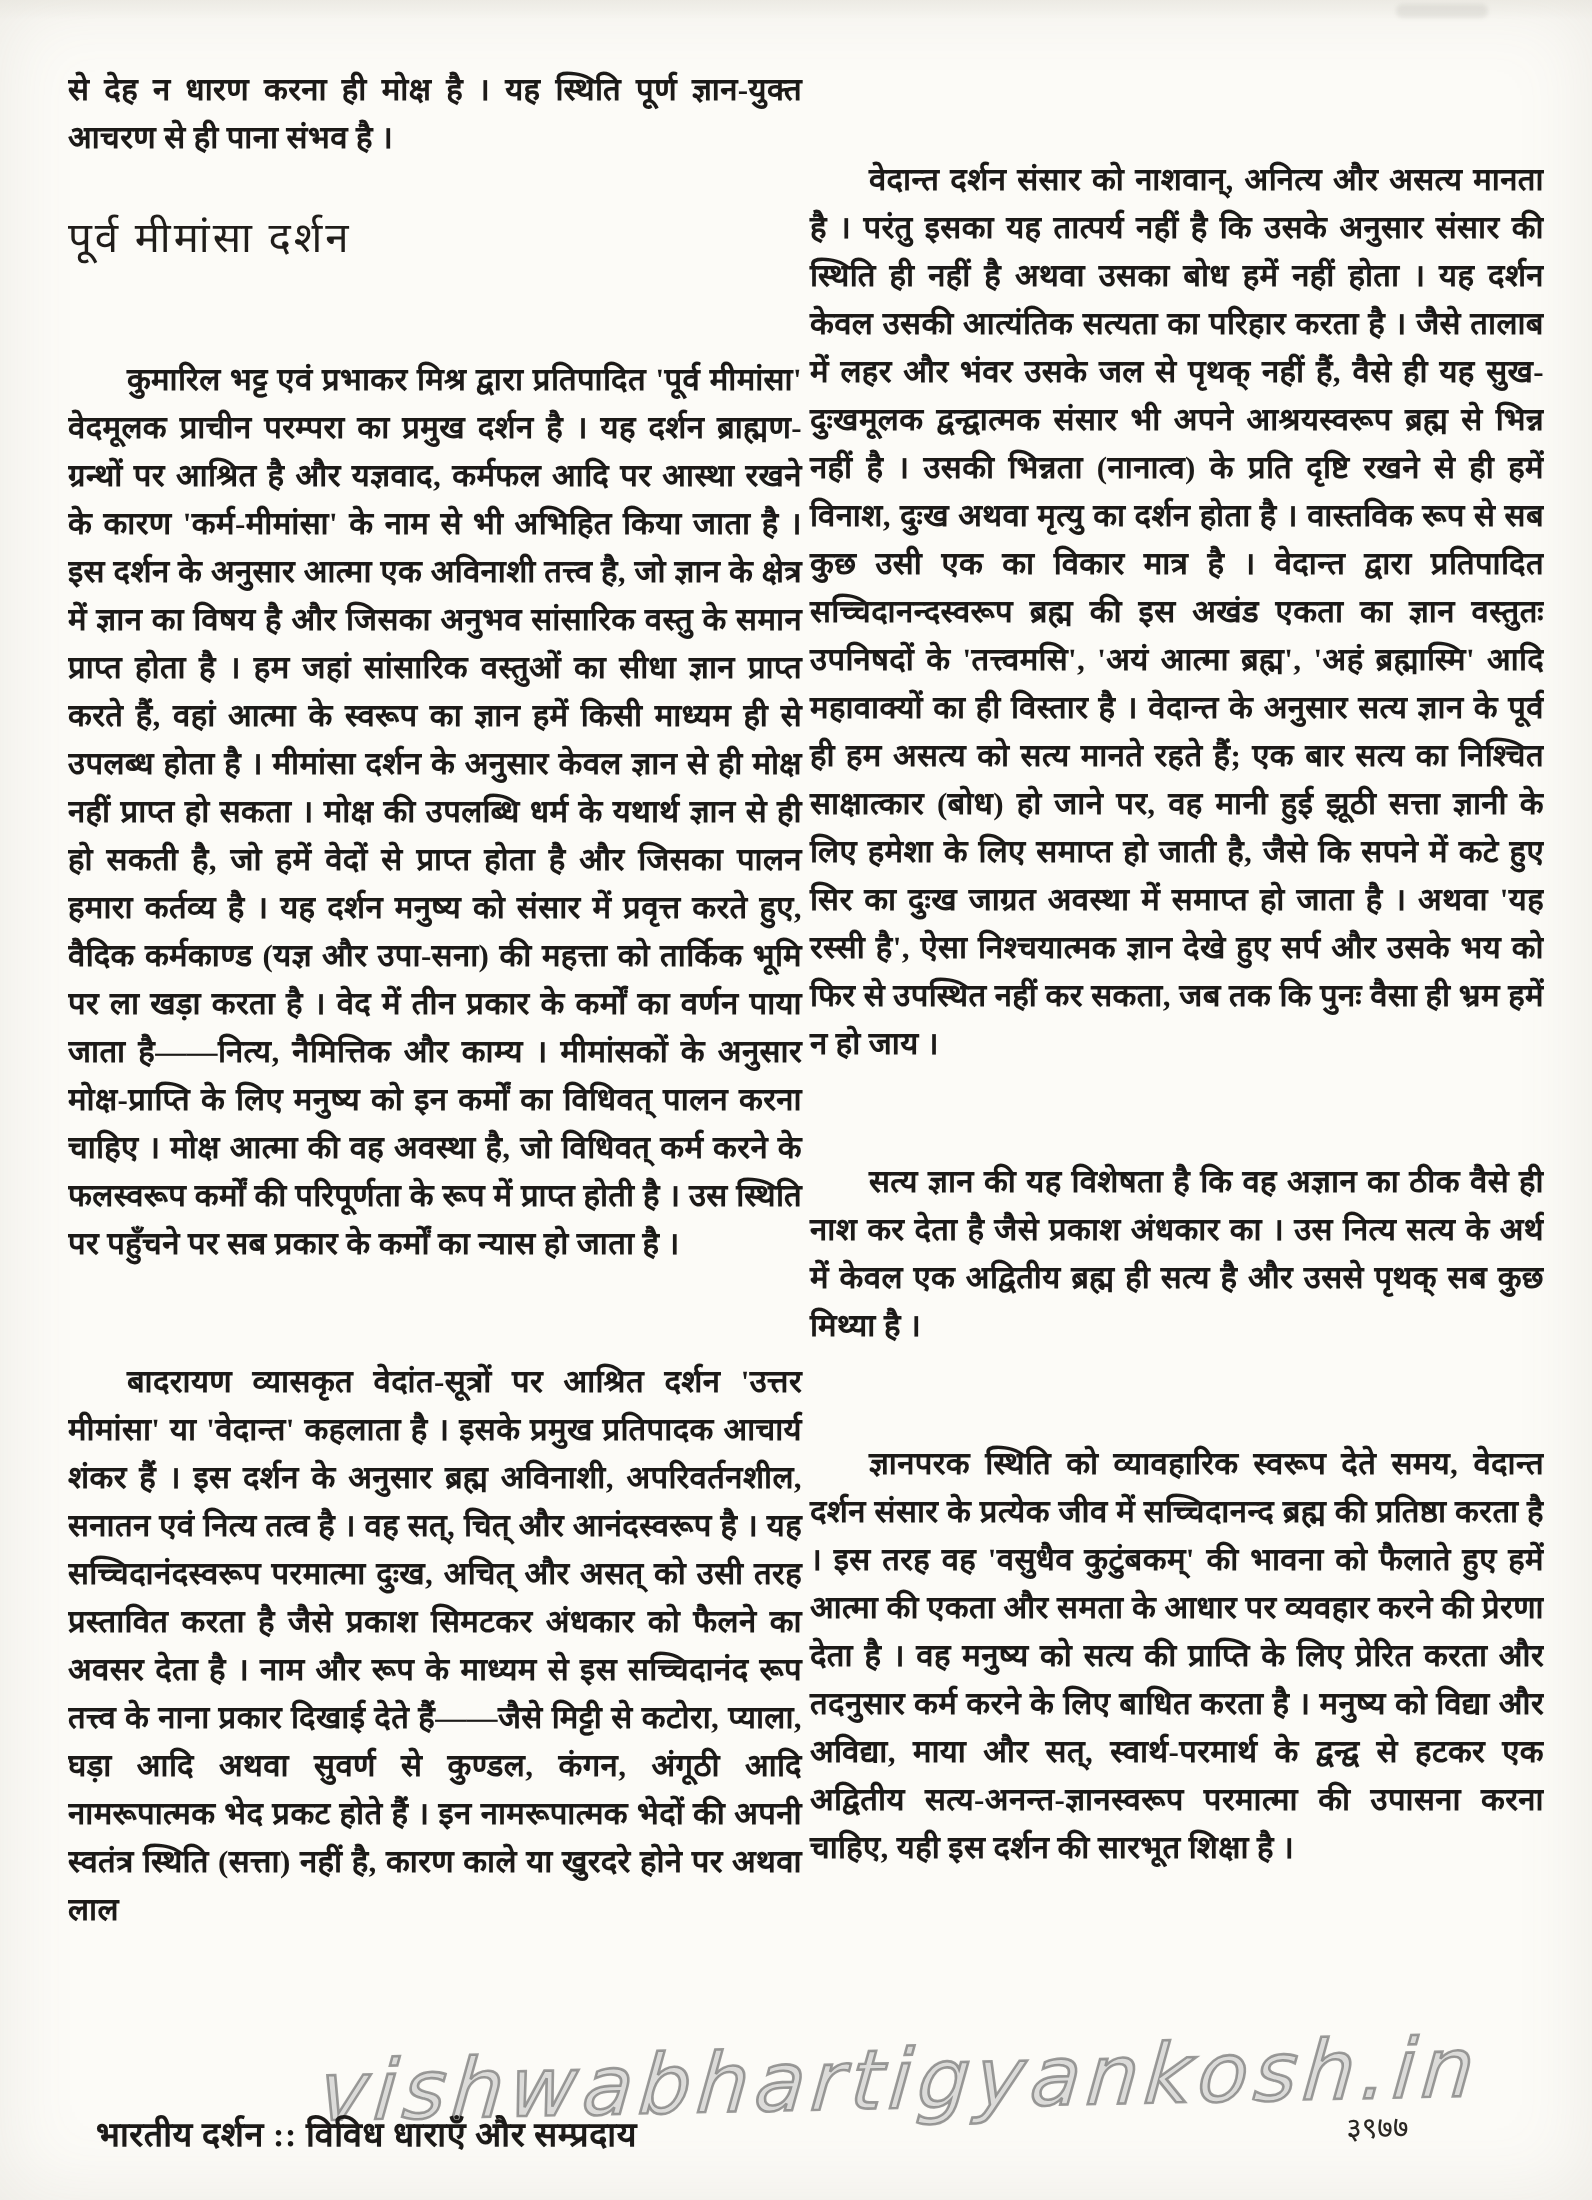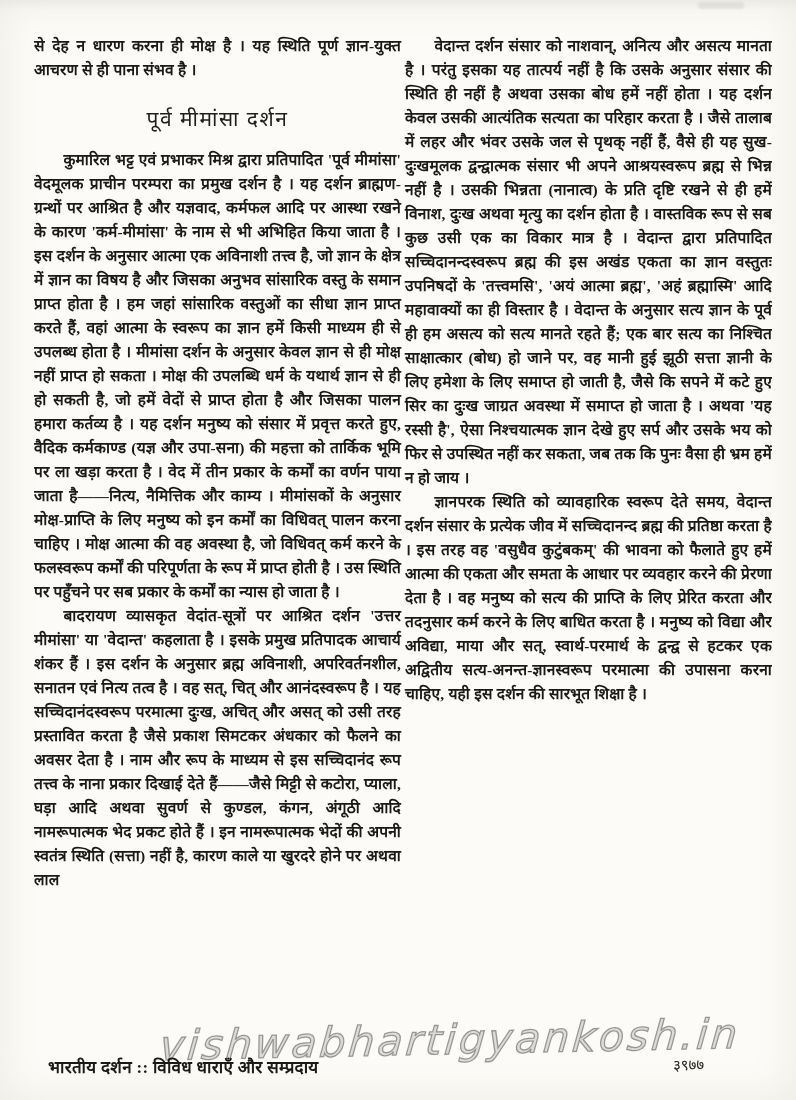--- a/index.html
+++ b/index.html
@@ -36,27 +36,27 @@
     margin: 0;
     font-size: 15.5px;
     line-height: 24px;
     font-weight: 700;
     text-align: justify;
     text-justify: inter-word;
     letter-spacing: 0.2px;
   }
   .body-para.indent {
     text-indent: 1.9em;
+    margin-top: 45px;
   }
   .section-heading {
     margin: 22px 0 14px 0;
     font-size: 21px;
     line-height: 30px;
     font-weight: 500;
-    text-align: center;
     letter-spacing: 1.5px;
     color: #201d1a;
   }
   .col-left .section-heading:first-child { margin-top: 18px; }
   .watermark {
     position: absolute;
     left: 160px;
     bottom: 36px;
     width: 580px;
     font-family: "DejaVu Sans", sans-serif;
@@ -120,20 +120,21 @@
 
   <div class="content">
     <div class="col col-left" id="col-left">
         <p class="body-para">से देह न धारण करना ही मोक्ष है । यह स्थिति पूर्ण ज्ञान-युक्त आचरण से ही पाना संभव है ।</p>
         <h2 class="section-heading">पूर्व मीमांसा दर्शन</h2>
         <p class="body-para indent">कुमारिल भट्ट एवं प्रभाकर मिश्र द्वारा प्रतिपादित 'पूर्व मीमांसा' वेदमूलक प्राचीन परम्परा का प्रमुख दर्शन है । यह दर्शन ब्राह्मण-ग्रन्थों पर आश्रित है और यज्ञवाद, कर्मफल आदि पर आस्था रखने के कारण 'कर्म-मीमांसा' के नाम से भी अभिहित किया जाता है । इस दर्शन के अनुसार आत्मा एक अविनाशी तत्त्व है, जो ज्ञान के क्षेत्र में ज्ञान का विषय है और जिसका अनुभव सांसारिक वस्तु के समान प्राप्त होता है । हम जहां सांसारिक वस्तुओं का सीधा ज्ञान प्राप्त करते हैं, वहां आत्मा के स्वरूप का ज्ञान हमें किसी माध्यम ही से उपलब्ध होता है । मीमांसा दर्शन के अनुसार केवल ज्ञान से ही मोक्ष नहीं प्राप्त हो सकता । मोक्ष की उपलब्धि धर्म के यथार्थ ज्ञान से ही हो सकती है, जो हमें वेदों से प्राप्त होता है और जिसका पालन हमारा कर्तव्य है । यह दर्शन मनुष्य को संसार में प्रवृत्त करते हुए, वैदिक कर्मकाण्ड (यज्ञ और उपा-सना) की महत्ता को तार्किक भूमि पर ला खड़ा करता है । वेद में तीन प्रकार के कर्मों का वर्णन पाया जाता है——नित्य, नैमित्तिक और काम्य । मीमांसकों के अनुसार मोक्ष-प्राप्ति के लिए मनुष्य को इन कर्मों का विधिवत् पालन करना चाहिए । मोक्ष आत्मा की वह अवस्था है, जो विधिवत् कर्म करने के फलस्वरूप कर्मों की परिपूर्णता के रूप में प्राप्त होती है । उस स्थिति पर पहुँचने पर सब प्रकार के कर्मों का न्यास हो जाता है ।</p>
         <p class="body-para indent">बादरायण व्यासकृत वेदांत-सूत्रों पर आश्रित दर्शन 'उत्तर मीमांसा' या 'वेदान्त' कहलाता है । इसके प्रमुख प्रतिपादक आचार्य शंकर हैं । इस दर्शन के अनुसार ब्रह्म अविनाशी, अपरिवर्तनशील, सनातन एवं नित्य तत्व है । वह सत्, चित् और आनंदस्वरूप है । यह सच्चिदानंदस्वरूप परमात्मा दुःख, अचित् और असत् को उसी तरह प्रस्तावित करता है जैसे प्रकाश सिमटकर अंधकार को फैलने का अवसर देता है । नाम और रूप के माध्यम से इस सच्चिदानंद रूप तत्त्व के नाना प्रकार दिखाई देते हैं——जैसे मिट्टी से कटोरा, प्याला, घड़ा आदि अथवा सुवर्ण से कुण्डल, कंगन, अंगूठी आदि नामरूपात्मक भेद प्रकट होते हैं । इन नामरूपात्मक भेदों की अपनी स्वतंत्र स्थिति (सत्ता) नहीं है, कारण काले या खुरदरे होने पर अथवा लाल</p>
       </div>
     <div class="col col-right" id="col-right">
         <p class="body-para indent">वेदान्त दर्शन संसार को नाशवान्, अनित्य और असत्य मानता है । परंतु इसका यह तात्पर्य नहीं है कि उसके अनुसार संसार की स्थिति ही नहीं है अथवा उसका बोध हमें नहीं होता । यह दर्शन केवल उसकी आत्यंतिक सत्यता का परिहार करता है । जैसे तालाब में लहर और भंवर उसके जल से पृथक् नहीं हैं, वैसे ही यह सुख-दुःखमूलक द्वन्द्वात्मक संसार भी अपने आश्रयस्वरूप ब्रह्म से भिन्न नहीं है । उसकी भिन्नता (नानात्व) के प्रति दृष्टि रखने से ही हमें विनाश, दुःख अथवा मृत्यु का दर्शन होता है । वास्तविक रूप से सब कुछ उसी एक का विकार मात्र है । वेदान्त द्वारा प्रतिपादित सच्चिदानन्दस्वरूप ब्रह्म की इस अखंड एकता का ज्ञान वस्तुतः उपनिषदों के 'तत्त्वमसि', 'अयं आत्मा ब्रह्म', 'अहं ब्रह्मास्मि' आदि महावाक्यों का ही विस्तार है । वेदान्त के अनुसार सत्य ज्ञान के पूर्व ही हम असत्य को सत्य मानते रहते हैं; एक बार सत्य का निश्चित साक्षात्कार (बोध) हो जाने पर, वह मानी हुई झूठी सत्ता ज्ञानी के लिए हमेशा के लिए समाप्त हो जाती है, जैसे कि सपने में कटे हुए सिर का दुःख जाग्रत अवस्था में समाप्त हो जाता है । अथवा 'यह रस्सी है', ऐसा निश्चयात्मक ज्ञान देखे हुए सर्प और उसके भय को फिर से उपस्थित नहीं कर सकता, जब तक कि पुनः वैसा ही भ्रम हमें न हो जाय ।</p>
+        <p class="body-para indent">सत्य ज्ञान की यह विशेषता है कि वह अज्ञान का ठीक वैसे ही नाश कर देता है जैसे प्रकाश अंधकार का । उस नित्य सत्य के अर्थ में केवल एक अद्वितीय ब्रह्म ही सत्य है और उससे पृथक् सब कुछ मिथ्या है ।</p>
         <p class="body-para indent">ज्ञानपरक स्थिति को व्यावहारिक स्वरूप देते समय, वेदान्त दर्शन संसार के प्रत्येक जीव में सच्चिदानन्द ब्रह्म की प्रतिष्ठा करता है । इस तरह वह 'वसुधैव कुटुंबकम्' की भावना को फैलाते हुए हमें आत्मा की एकता और समता के आधार पर व्यवहार करने की प्रेरणा देता है । वह मनुष्य को सत्य की प्राप्ति के लिए प्रेरित करता और तदनुसार कर्म करने के लिए बाधित करता है । मनुष्य को विद्या और अविद्या, माया और सत्, स्वार्थ-परमार्थ के द्वन्द्व से हटकर एक अद्वितीय सत्य-अनन्त-ज्ञानस्वरूप परमात्मा की उपासना करना चाहिए, यही इस दर्शन की सारभूत शिक्षा है ।</p>
       </div>
   </div>
 
   <div class="watermark">vishwabhartigyankosh.in</div>
 
   <div class="footer">
     <div class="footer-title">भारतीय दर्शन :: विविध धाराएँ और सम्प्रदाय</div>
     <div class="page-number">३९७७</div>
   </div>

